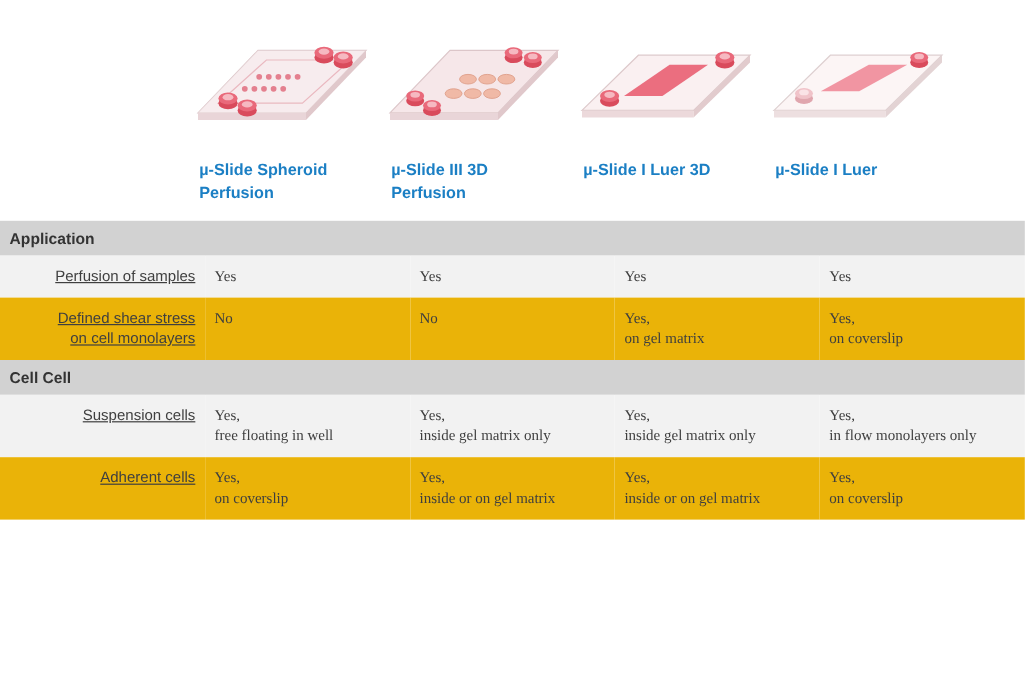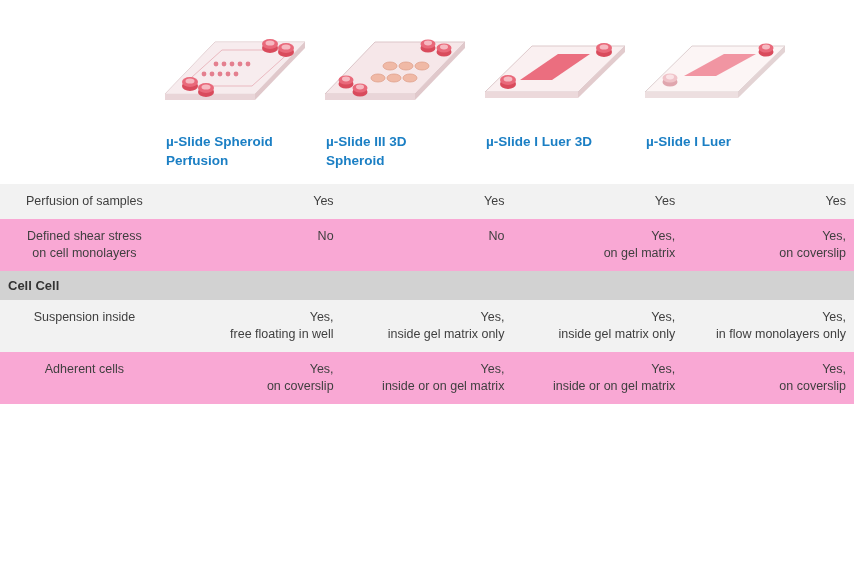--- a/index.html
+++ b/index.html
@@ -70,27 +70,29 @@
     font-size: 13px;
   }
   tr.data-row td {
     padding: 9px 8px 9px 8px;
     font-size: 12.5px;
     vertical-align: top;
     line-height: 17px;
     color: #3f3f3f;
   }
   tr.data-row.odd td { background: #f2f2f2; }
-  tr.data-row.even td { background: #f9a8d4; }
+  tr.data-row.even td { background: #eab308; }
   tr.data-row td.label {
-    text-align: center;
+    text-align: right;
     padding-left: 6px;
+    text-decoration: underline;
   }
   tr.data-row td.val {
-    text-align: right;
+    text-align: left;
+    font-family: Liberation Serif, serif;
   }
   .val-line { display: block; }
   .val-line + .val-line { display: block; }
 </style>
 </head>
 <body>
 
 <div class="page">
 
   <div class="products">
@@ -161,21 +163,21 @@
               <ellipse cx="108" cy="34" rx="7.5" ry="4.6" fill="#d94b5c"></ellipse>
               <ellipse cx="108" cy="30" rx="7.5" ry="4.6" fill="#e9697a"></ellipse>
               <ellipse cx="108" cy="29" rx="4" ry="2.4" fill="#f6b9c1"></ellipse>
               <ellipse cx="124" cy="38" rx="7.5" ry="4.6" fill="#d94b5c"></ellipse>
               <ellipse cx="124" cy="34" rx="7.5" ry="4.6" fill="#e9697a"></ellipse>
               <ellipse cx="124" cy="33" rx="4" ry="2.4" fill="#f6b9c1"></ellipse>
             </g>
           </g>
         </svg>
       </span>
-      <div class="product-title">µ-Slide III 3D Spheroid</div>
+      <div class="product-title">µ-Slide III 3D Perfusion</div>
     </div>
 
     <div class="product">
       <span class="product-image">
         <svg width="150" height="100" viewBox="0 0 150 100" xmlns="http://www.w3.org/2000/svg">
           <g>
             <polygon points="5,78 52,32 145,32 98,78" fill="#faf0f1" stroke="#ddc9cb" stroke-width="1"></polygon>
             <polygon points="5,78 5,84 98,84 98,78" fill="#ecd9db"></polygon>
             <polygon points="98,78 98,84 145,38 145,32" fill="#e2cbcd"></polygon>
             <path d="M40,66 L78,40 L110,40 L72,66 Z" fill="#e8576b" opacity="0.85"></path>
@@ -219,20 +221,23 @@
 
   <table class="compare">
     <colgroup>
       <col class="label-col">
         <col class="val-col">
         <col class="val-col">
         <col class="val-col">
         <col class="val-col">
     </colgroup>
     <tbody>
+      <tr class="section-row">
+        <td colspan="5">Application</td>
+      </tr>
 
       <tr class="data-row odd">
         <td class="label">Perfusion of samples</td>
         <td class="val">
             <span class="val-line">Yes</span>
           </td>
         <td class="val">
             <span class="val-line">Yes</span>
           </td>
         <td class="val">
@@ -264,21 +269,21 @@
         </td>
       </tr>
 
 
       <tr class="section-row">
         <td colspan="5">Cell Cell</td>
       </tr>
 
 
       <tr class="data-row odd">
-        <td class="label">Suspension inside</td>
+        <td class="label">Suspension cells</td>
         <td class="val">
           <span class="val-line">Yes,</span>
           <span class="val-line">free floating in well</span>
         </td>
         <td class="val">
           <span class="val-line">Yes,</span>
           <span class="val-line">inside gel matrix only</span>
         </td>
         <td class="val">
           <span class="val-line">Yes,</span>

